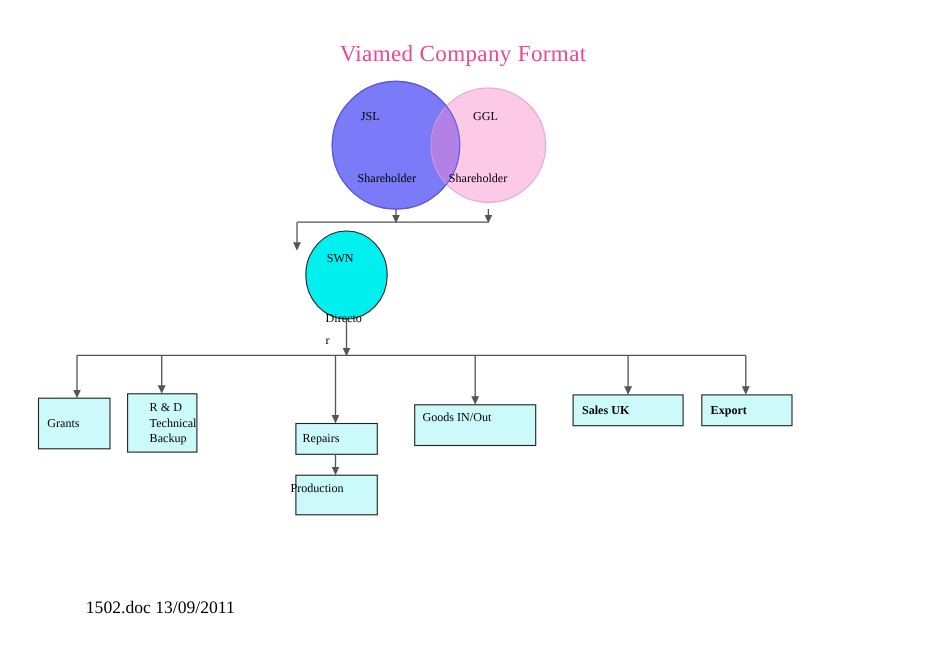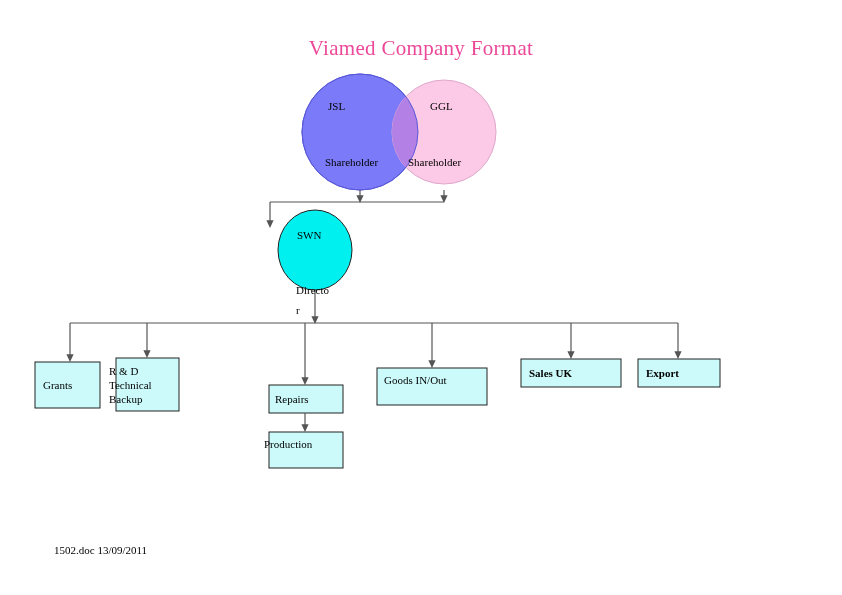--- a/index.html
+++ b/index.html
@@ -43,23 +43,23 @@
   .box-label {
     position: absolute;
     font-size: 11px;
     color: #000000;
     line-height: 14px;
     white-space: pre-line;
     pointer-events: none;
   }
   #footer-note {
     position: absolute;
-    left: 54px;
+    left: 78px;
     top: 544px;
-    font-size: 11px;
+    font-size: 16px;
     color: #000000;
   }
 </style>
 </head>
 <body>
 
 <div id="page">
 
   <div id="diagram-title">Viamed Company Format</div>
 
@@ -129,21 +129,21 @@
 
   <div class="node-label" style="left:430px; top:100px;">GGL</div>
   <div class="node-label" style="left:408px; top:156px;">Shareholder</div>
 
   <div class="node-label" style="left:297px; top:229px;">SWN</div>
   <div class="node-label" style="left:296px; top:256px; line-height:20px;margin-top:24px;">Directo
 r</div>
 
   <div class="box-label" style="left:43px; top:378px;">Grants</div>
 
-  <div class="box-label" style="left:109px; top:364px;">R &amp; D
+  <div class="box-label" style="left:136px; top:364px;">R &amp; D
 Technical
 Backup</div>
 
   <div class="box-label" style="left:275px; top:392px;text-align:center;">Repairs</div>
 
   <div class="box-label" style="left:384px; top:373px;">Goods IN/Out</div>
 
   <div class="box-label" style="left:529px; top:366px;font-weight:bold;">Sales  UK</div>
 
   <div class="box-label" style="left:646px; top:366px;font-weight:bold;">Export</div>

